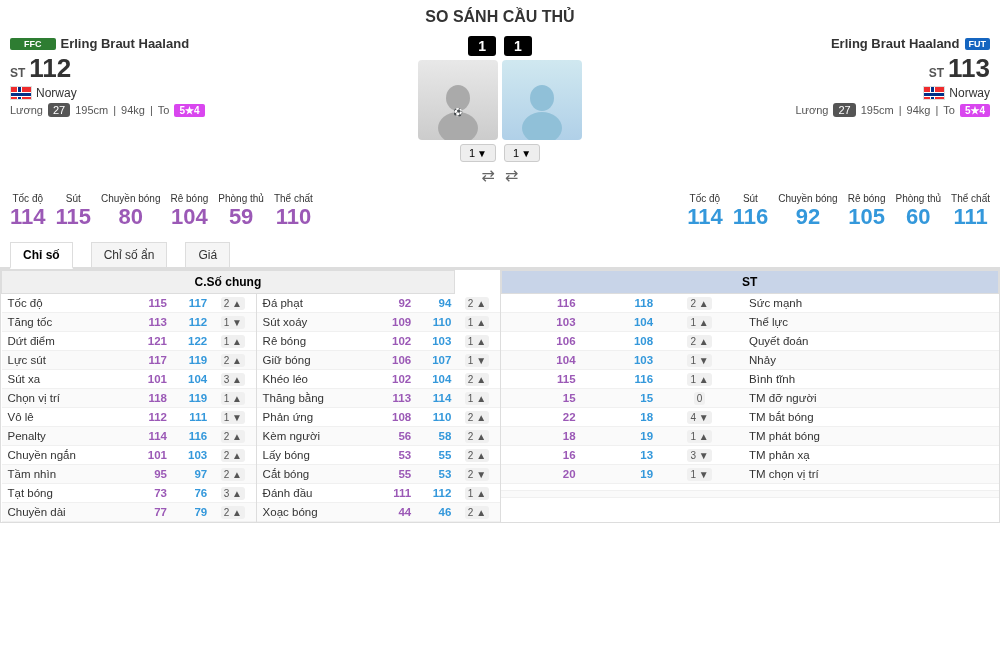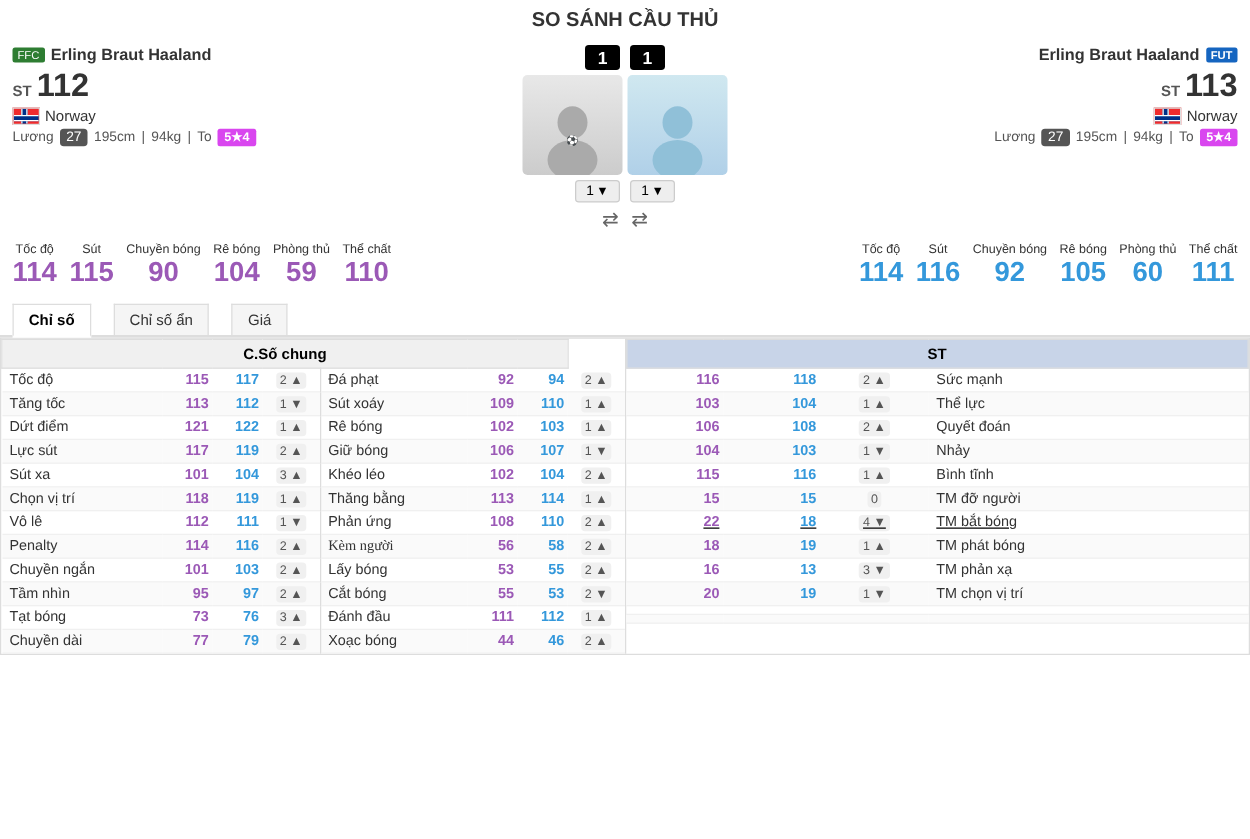--- a/index.html
+++ b/index.html
@@ -34,21 +34,21 @@
     .tbl-rlbl { color: #333; padding: 3px 6px; }
     
     .player-img-placeholder { width: 80px; height: 80px; display: flex; align-items: flex-end; justify-content: center; overflow: hidden; }
     .player-img-left { background: linear-gradient(to bottom, #e8e8e8, #ccc); border-radius: 4px; }
     .player-img-right { background: linear-gradient(to bottom, #d0e8f0, #b0d0e8); border-radius: 4px; }
     
     .norway-flag { display: inline-flex; width: 22px; height: 14px; position: relative; background: #ef2b2d; border: 1px solid #ddd; overflow: hidden; flex-shrink: 0; }
     .norway-flag::before { content:''; position:absolute; left:6px; top:0; width:3px; height:100%; background:#003087; border-left:1px solid #fff; border-right:1px solid #fff; }
     .norway-flag::after { content:''; position:absolute; top:5px; left:0; width:100%; height:3px; background:#003087; border-top:1px solid #fff; border-bottom:1px solid #fff; }
     
-    .card-icon-left { background: #2e7d32; color:#fff; font-size:9px; font-weight:normal; padding:1px 4px; border-radius:2px; display:inline-block;text-align:right; }
+    .card-icon-left { background: #2e7d32; color:#fff; font-size:9px; font-weight:bold; padding:1px 14px; border-radius:2px; display:inline-block;text-align:right; }
     .card-icon-right { background: #1565c0; color:#fff; font-size:9px; font-weight:bold; padding:1px 4px; border-radius:2px; display:inline-block; }
   </style>
 </head>
 <body>
 
 <div class="header">
   <div class="header-title">SO SÁNH CẦU THỦ</div>
 </div>
 
 <div style="display:flex; align-items:flex-start; padding:6px 10px; gap:8px;">
@@ -150,21 +150,21 @@
     <div class="stat-block">
       <span class="stat-block-label">Tốc độ</span>
       <span class="stat-block-val">114</span>
     </div>
     <div class="stat-block">
       <span class="stat-block-label">Sút</span>
       <span class="stat-block-val">115</span>
     </div>
     <div class="stat-block">
       <span class="stat-block-label">Chuyền bóng</span>
-      <span class="stat-block-val">90</span>
+      <span class="stat-block-val">80</span>
     </div>
     <div class="stat-block">
       <span class="stat-block-label">Rê bóng</span>
       <span class="stat-block-val">104</span>
     </div>
     <div class="stat-block">
       <span class="stat-block-label">Phòng thủ</span>
       <span class="stat-block-val">59</span>
     </div>
     <div class="stat-block">
@@ -285,21 +285,21 @@
             <td class="tbl-lbl" style="border-left:1px solid #ddd; color:#333;">Phản ứng</td>
       <td class="tbl-v1">108</td>
       <td class="tbl-v2">110</td>
       <td class="tbl-diff"><span class="diff-chip">2 ▲</span></td>
           </tr>
           <tr style="border-bottom: 1px solid rgb(240, 240, 240); background: rgb(250, 250, 250);">
             <td class="tbl-lbl">Penalty</td>
       <td class="tbl-v1">114</td>
       <td class="tbl-v2">116</td>
       <td class="tbl-diff"><span class="diff-chip">2 ▲</span></td>
-            <td class="tbl-lbl" style="border-left:1px solid #ddd; color:#333;font-family:Liberation Serif, serif;">Kèm người</td>
+            <td class="tbl-lbl" style="border-left:1px solid #ddd; color:#333;">Kèm người</td>
       <td class="tbl-v1">56</td>
       <td class="tbl-v2">58</td>
       <td class="tbl-diff"><span class="diff-chip">2 ▲</span></td>
           </tr>
           <tr style="border-bottom: 1px solid rgb(240, 240, 240);">
             <td class="tbl-lbl">Chuyền ngắn</td>
       <td class="tbl-v1">101</td>
       <td class="tbl-v2">103</td>
       <td class="tbl-diff"><span class="diff-chip">2 ▲</span></td>
             <td class="tbl-lbl" style="border-left:1px solid #ddd; color:#333;">Lấy bóng</td>
@@ -378,21 +378,21 @@
       <td class="tbl-v2">116</td>
       <td class="tbl-diff"><span class="diff-chip">1 ▲</span></td>
       <td class="tbl-rlbl">Bình tĩnh</td>
           </tr>
           <tr style="border-bottom: 1px solid rgb(240, 240, 240); background: rgb(250, 250, 250);">
             <td class="tbl-v1">15</td>
       <td class="tbl-v2">15</td>
       <td class="tbl-diff"><span class="diff-chip">0 </span></td>
       <td class="tbl-rlbl">TM đỡ người</td>
           </tr>
-          <tr style="border-bottom: 1px solid rgb(240, 240, 240); text-decoration: underline;">
+          <tr style="border-bottom: 1px solid rgb(240, 240, 240);">
             <td class="tbl-v1">22</td>
       <td class="tbl-v2">18</td>
       <td class="tbl-diff"><span class="diff-chip">4 ▼</span></td>
       <td class="tbl-rlbl">TM bắt bóng</td>
           </tr>
           <tr style="border-bottom: 1px solid rgb(240, 240, 240); background: rgb(250, 250, 250);">
             <td class="tbl-v1">18</td>
       <td class="tbl-v2">19</td>
       <td class="tbl-diff"><span class="diff-chip">1 ▲</span></td>
       <td class="tbl-rlbl">TM phát bóng</td>

